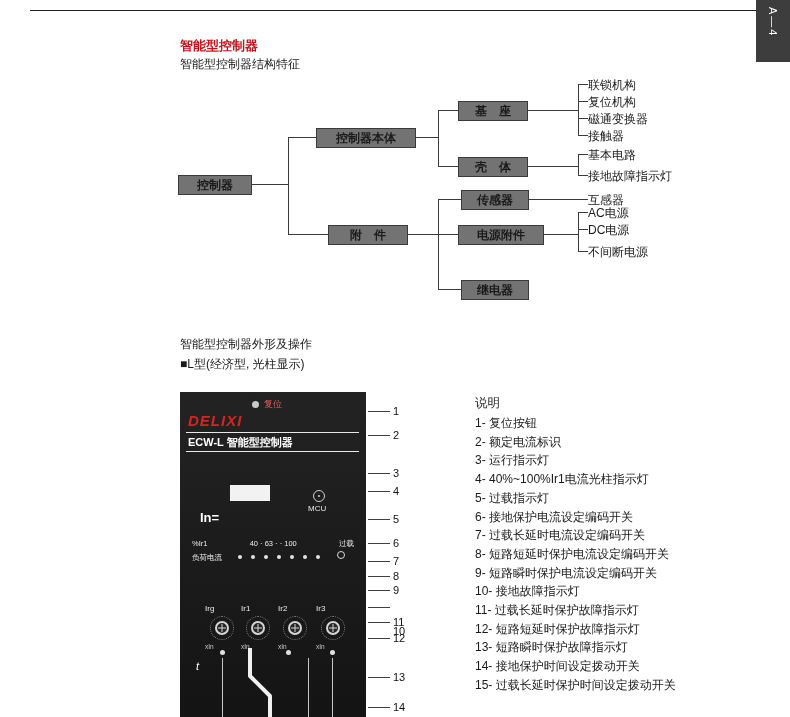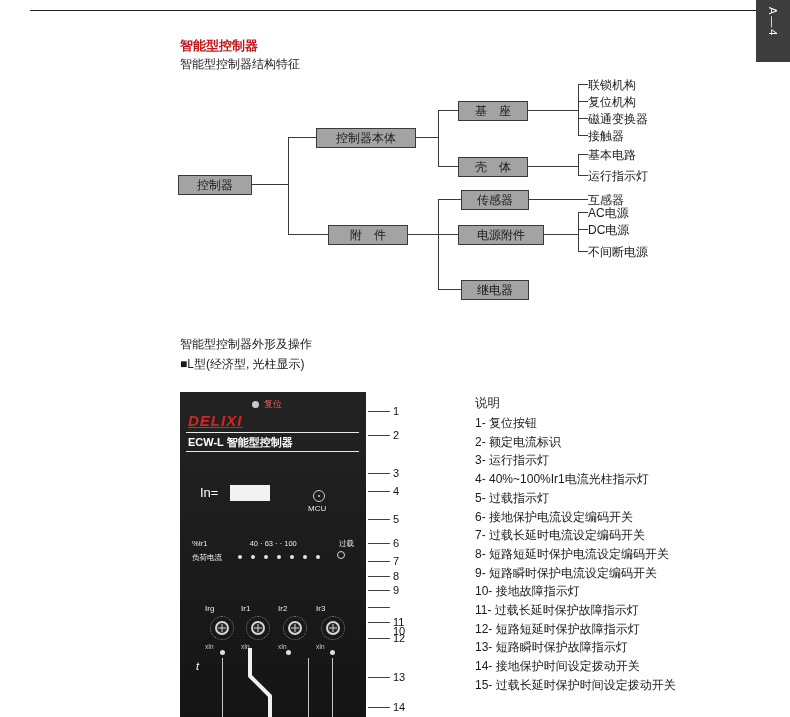--- a/index.html
+++ b/index.html
@@ -10,35 +10,35 @@
   .top-rule { position:absolute; left:30px; top:10px; width:727px; height:1px; background:#1f1f1f; }
   .side-tab { position:absolute; left:756px; top:0; width:34px; height:62px; background:#3d3d3d;
               display:flex; align-items:flex-start; justify-content:center; padding-top:7px; }
   .side-tab span { writing-mode:vertical-rl; color:#fff; font-size:11px; letter-spacing:2px; }
 
   .h-red { position:absolute; left:180px; top:37px; color:#c3161c; font-size:13px; font-weight:bold; }
   .h-sub { position:absolute; left:180px; top:56px; font-size:12px; }
 
   .hl { position:absolute; height:1px; background:#3a3a3a; }
   .vl { position:absolute; width:1px;  background:#3a3a3a; }
-  .tbox { position:absolute; height:20px; border:1px solid #3a3a3a; background:#a3a3a3;
-          font-size:12px; line-height:18px; text-align:center; white-space:nowrap; }
+  .tbox { position:absolute; height:20px; border:1px solid #3a3a3a; background:#737373;
+          font-size:12px; line-height:18px; text-align:center; white-space:nowrap;font-weight:bold; }
   .leaf { position:absolute; left:588px; font-size:12px; line-height:14px; white-space:nowrap; }
 
   .sec-title { position:absolute; left:180px; font-size:12px; }
 
   .panel { position:absolute; left:180px; top:392px; width:186px; height:325px;
            background:linear-gradient(#232323,#141414); }
   .p-abs { position:absolute; }
   .p-line { position:absolute; height:1px; background:#e8e8e8; }
   .reset-dot { position:absolute; width:7px; height:7px; border-radius:50%; background:#c9c9c9; }
   .reset-lbl { position:absolute; font-size:9px; color:#e06060; }
-  .brand { position:absolute; color:#d42525; font-size:15px; font-weight:bold; font-style:italic; letter-spacing:1px;text-decoration:underline; }
+  .brand { position:absolute; color:#d42525; font-size:15px; font-weight:bold; font-style:italic; letter-spacing:1px; }
   .model { position:absolute; color:#ffffff; font-size:11px; font-weight:bold; white-space:nowrap; }
-  .in-lbl { position:absolute; color:#fff; font-size:13px; font-weight:normal; }
+  .in-lbl { position:absolute; color:#fff; font-size:13px; font-weight:bold;margin-top:25px; }
   .in-box { position:absolute; width:40px; height:16px; background:#f2f2f2; }
   .mcu-circle { position:absolute; width:12px; height:12px; border:1px solid #cfcfcf; border-radius:50%; }
   .mcu-circle::after { content:""; position:absolute; left:4px; top:4px; width:2px; height:2px; background:#cfcfcf; border-radius:50%; }
   .mcu-lbl { position:absolute; color:#e8e8e8; font-size:8px; }
   .meter-row { position:absolute; left:12px; top:147px; width:162px; display:flex; justify-content:space-between;
                color:#ececec; font-size:7.5px; white-space:nowrap; }
   .load-lbl { position:absolute; left:12px; top:161px; color:#ececec; font-size:7.5px; }
   .led-row { position:absolute; left:58px; top:163px; display:flex; gap:9px; }
   .led { width:4px; height:4px; border-radius:50%; background:#e3e3e3; }
   .ovl-led { position:absolute; left:157px; top:159px; width:8px; height:8px; border:1px solid #d8d8d8; border-radius:50%; }
@@ -113,21 +113,21 @@
     <div class="vl" style="left:578px;top:213px;height:39px"></div>
     <div class="hl" style="left:578px;top:212px;width:10px"></div>
     <div class="hl" style="left:578px;top:229px;width:10px"></div>
     <div class="hl" style="left:578px;top:251px;width:10px"></div>
 
     <div class="leaf" style="top:78px">联锁机构</div>
     <div class="leaf" style="top:95px">复位机构</div>
     <div class="leaf" style="top:112px">磁通变换器</div>
     <div class="leaf" style="top:129px">接触器</div>
     <div class="leaf" style="top:148px">基本电路</div>
-    <div class="leaf" style="top:169px">运行指示灯</div>
+    <div class="leaf" style="top:169px">接地故障指示灯</div>
     <div class="leaf" style="top:193px">互感器</div>
     <div class="leaf" style="top:206px">AC电源</div>
     <div class="leaf" style="top:223px">DC电源</div>
     <div class="leaf" style="top:245px">不间断电源</div>
   </div>
 
   <div class="sec-title" style="top:336px">智能型控制器外形及操作</div>
   <div class="sec-title" style="top:356px">■L型(经济型, 光柱显示)</div>
 
   <div class="panel">

